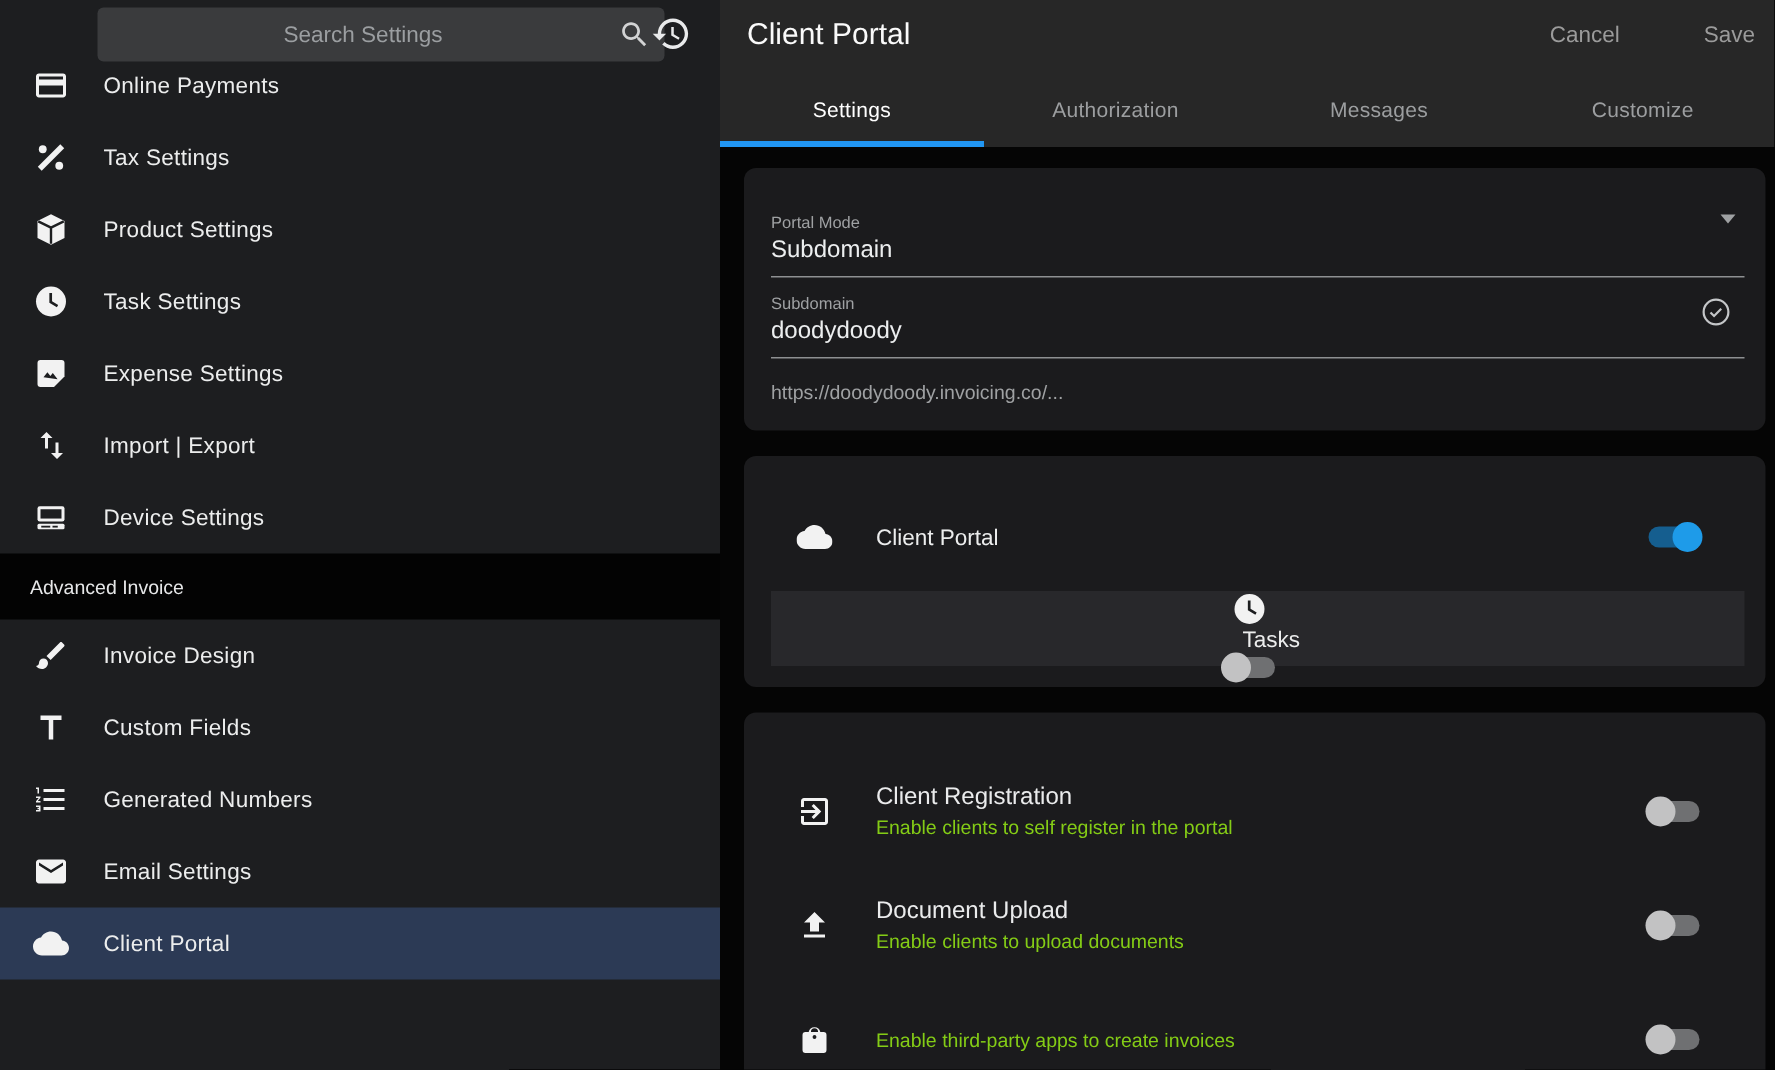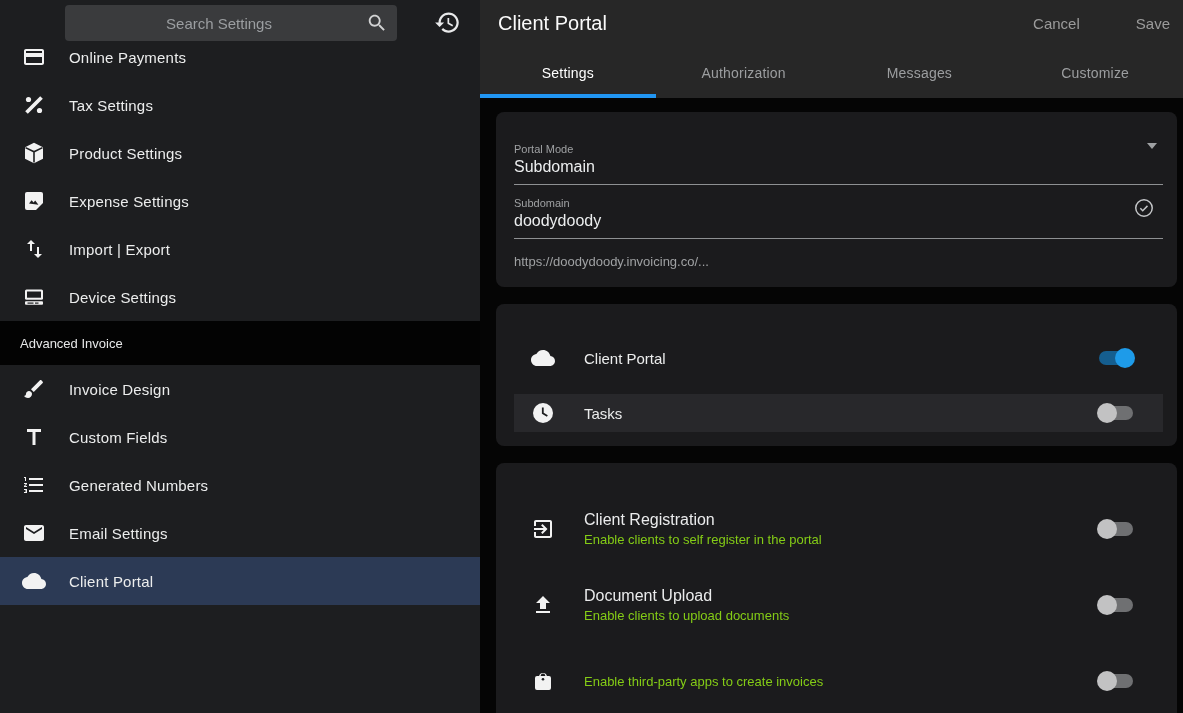--- a/index.html
+++ b/index.html
@@ -15,21 +15,21 @@
 
   
   .sidebar { position:absolute; left:0; top:0; width:480px; height:713px; background:#1d1e20; overflow:hidden; }
   .menu { position:absolute; inset:0; padding-top:33px; }
   .menu-item { height:48px; display:flex; align-items:center; padding-left:22px; cursor:pointer; }
   .menu-item.selected { background:#2c3a55; }
   .menu-label { margin-left:23px; font-size:15px; color:#eceded; letter-spacing:.2px; }
   .menu-header { height:44px; background:#030303; display:flex; align-items:center; padding-left:20px; font-size:13px; color:#e6e7e8; }
 
   .search-row { position:absolute; top:0; left:0; width:480px; height:46px; background:#1d1e20; z-index:5; }
-  .search-box { position:absolute; left:65px; top:5px; width:332px; height:36px; background:#3a3b3d; border-radius:4px; }
+  .search-box { position:absolute; left:65px; top:5px; width:378px; height:36px; background:#3a3b3d; border-radius:4px; }
   .search-box input { width:100%; height:100%; background:transparent; border:none; outline:none; text-align:center;
     color:#e8e8e8; font-size:15px; font-family:inherit; padding:0 42px 0 18px; }
   .search-box input::placeholder { color:#9b9ea1; }
   .search-icon { position:absolute; right:9px; top:7px; width:22px; height:22px; }
   .history-icon { position:absolute; left:434px; top:9px; width:27px; height:27px; cursor:pointer; }
 
   
   .main { position:absolute; left:480px; top:0; width:703px; height:713px; background:#050505; }
   .appbar { position:absolute; top:0; left:0; width:703px; height:98px; background:#272727; }
   .appbar-top { display:flex; align-items:center; height:47px; padding:0 13px 0 18px; }
@@ -55,21 +55,21 @@
   .f-value { font-size:16px; color:#eceeef; }
   .f-main input { width:100%; background:transparent; border:none; outline:none; color:#eceeef; font-size:16px; font-family:inherit; }
   .caret { width:0; height:0; border-left:5px solid transparent; border-right:5px solid transparent; border-top:6px solid #9fa1a3; }
   .check-icon { width:22px; height:22px; }
   .divider { height:1px; background:#8e9092; margin:8px 14px 0 18px; }
   .helper { padding:15px 18px 18px; font-size:13px; color:#9fa1a3; }
 
   
   .card-modules { padding:24px 0 14px; }
   .mrow { height:60px; display:flex; align-items:center; padding:0 42px 0 35px; }
-  .mrow.highlight { height:38px; margin:6px 14px 0 18px; padding:0 28px 0 17px; background:#28282b; }
+  .mrow.highlight { height:50px; margin:6px 14px 0 18px; padding:0 28px 0 17px; background:#28282b;flex-direction:column; }
   .mlabel { flex:1; margin-left:29px; font-size:15px; color:#eceded; }
 
   
   .card-options { padding:28px 0 0; height:276px; overflow:hidden; }
   .orow { height:76px; display:flex; align-items:center; padding:0 42px 0 35px; }
   .otext { flex:1; margin-left:29px; }
   .otitle { font-size:16px; color:#eaebec; margin-bottom:3px; }
   .odesc { font-size:13px; color:#84cc16; }
 
   
@@ -105,20 +105,29 @@
         <span class="menu-label">Tax Settings</span>
       </div>
       <div class="menu-item">
         <span class="icon">
           <svg viewBox="0 0 24 24">
             <path fill="#f2f2f2" d="M12 1.8L21 6.3v11.4L12 22.2 3 17.7V6.3z"></path>
             <path fill="none" stroke="#1d1e20" stroke-width="1.6" d="M3.5 6.6L12 10.8l8.5-4.2M12 10.8v10.7"></path>
           </svg>
         </span>
         <span class="menu-label">Product Settings</span>
+      </div>
+      <div class="menu-item">
+        <span class="icon">
+          <svg viewBox="0 0 24 24">
+            <circle cx="12" cy="12" r="10" fill="#f2f2f2"></circle>
+            <path d="M12.7 6.4h-1.8v6.4l5 3 .9-1.5-4.1-2.5z" fill="#1d1e20"></path>
+          </svg>
+        </span>
+        <span class="menu-label">Task Settings</span>
       </div>
       <div class="menu-item">
         <span class="icon">
           <svg viewBox="0 0 24 24">
             <path fill="#f2f2f2" d="M19 3H5a2 2 0 0 0-2 2v14a2 2 0 0 0 2 2h9l7-7V5a2 2 0 0 0-2-2z"></path>
             <path fill="#1d1e20" d="M7 14.5l2.6-3.3 2 2.4 1.6-2 3.2 4.2z"></path>
           </svg>
         </span>
         <span class="menu-label">Expense Settings</span>
       </div>

